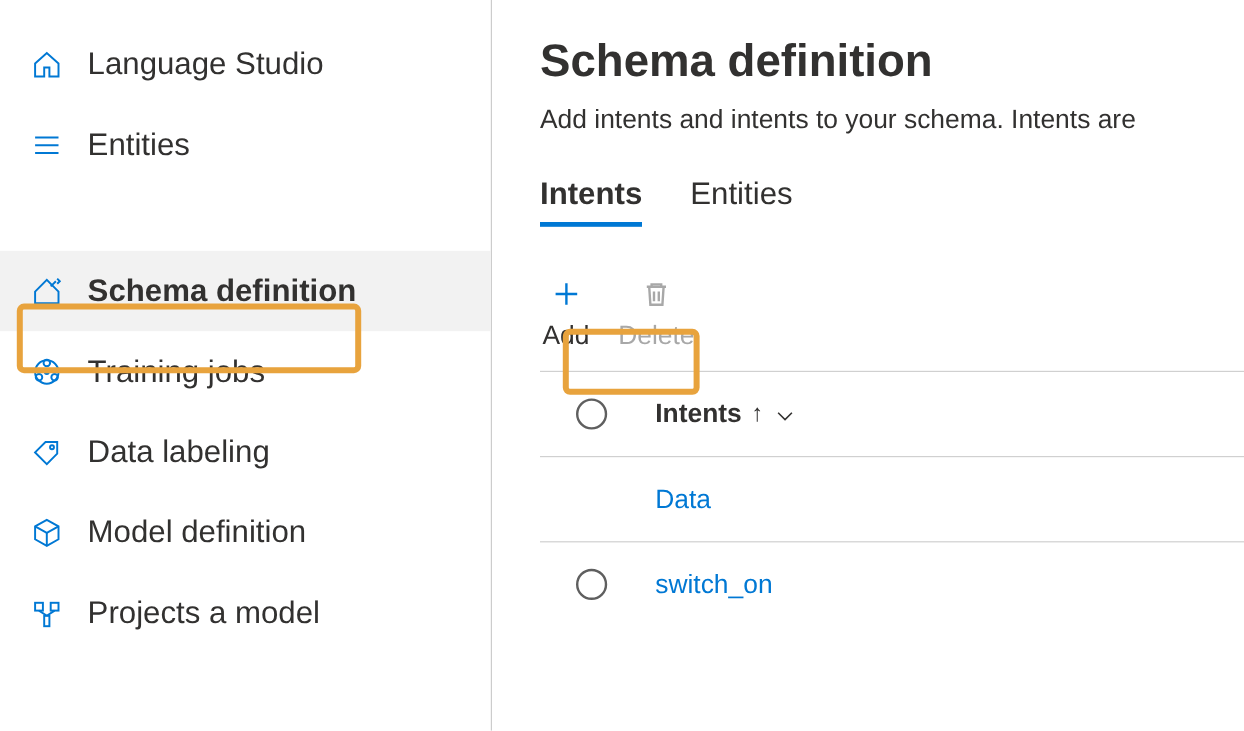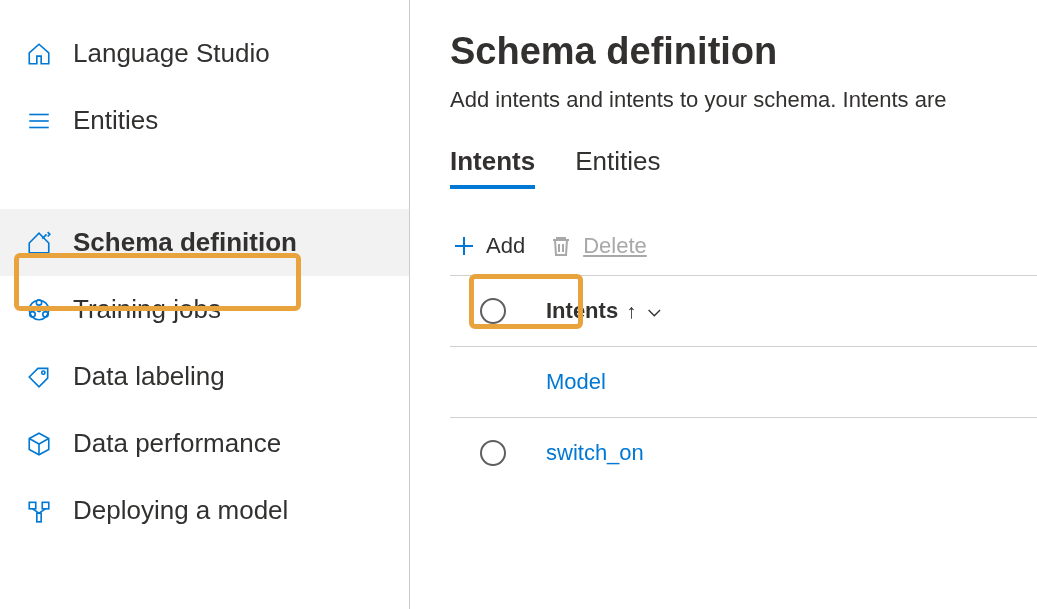--- a/index.html
+++ b/index.html
@@ -91,24 +91,25 @@
       padding-bottom: 12px;
       border-bottom: 1px solid #d0d0d0;
     }
     .toolbar-button {
       display: flex;
       align-items: center;
       gap: 10px;
       font-size: 22px;
       cursor: pointer;
       padding: 4px 2px;
+      flex-direction: column;
     }
     .toolbar-button.add { color: #323130; }
     .toolbar-button.add .plus-icon svg { stroke: #0078d4; }
-    .toolbar-button.delete { color: #a8a8a8; text-decoration: underline; }
+    .toolbar-button.delete { color: #a8a8a8; }
     .toolbar-button.delete svg { stroke: #a8a8a8; }
     .toolbar-button .plus-icon,
     .toolbar-button .trash-icon {
       width: 24px;
       height: 24px;
       display: flex;
       align-items: center;
       justify-content: center;
     }
     .table-header {
@@ -228,33 +229,33 @@
     <span>Data labeling</span>
   </div>
   <div class="sidebar-item">
     <span class="icon">
       <svg viewBox="0 0 24 24">
           <path d="M12 2 L21 7 L21 17 L12 22 L3 17 L3 7 Z"></path>
           <path d="M3 7 L12 12 L21 7"></path>
           <path d="M12 12 L12 22"></path>
         </svg>
     </span>
-    <span>Data performance</span>
+    <span>Model definition</span>
   </div>
   <div class="sidebar-item">
     <span class="icon">
       <svg viewBox="0 0 24 24" fill="#0078d4" stroke="none">
           <rect x="3" y="4" width="6" height="6"></rect>
           <rect x="15" y="4" width="6" height="6"></rect>
           <rect x="10" y="14" width="4" height="8"></rect>
           <line x1="6" y1="10" x2="12" y2="14" stroke="#0078d4" stroke-width="1.5"></line>
           <line x1="18" y1="10" x2="12" y2="14" stroke="#0078d4" stroke-width="1.5"></line>
         </svg>
     </span>
-    <span>Deploying a model</span>
+    <span>Projects a model</span>
   </div>
 </div>
 
 <div class="main">
   <h1 class="page-title">Schema definition</h1>
   <p class="page-subtitle">
     <span>Add intents and intents to your schema. Intents are</span><br>
   </p>
 
   <div class="tabs">
@@ -288,21 +289,21 @@
 
   <div class="table-header">
     <div class="radio-circle"></div>
     <span>Intents</span>
     <span class="sort-arrow">↑</span>
     <span class="chevron">⌵</span>
   </div>
 
   <div class="table-row">
     <div class="radio-spacer"></div>
-    <span class="intent-name">Model</span>
+    <span class="intent-name">Data</span>
   </div>
 
   <div class="table-row no-border">
     <div class="radio-circle"></div>
     <span class="intent-name">switch_on</span>
   </div>
 </div>
 
 <div class="highlight-box highlight-sidebar"></div>
 <div class="highlight-box highlight-add"></div>

